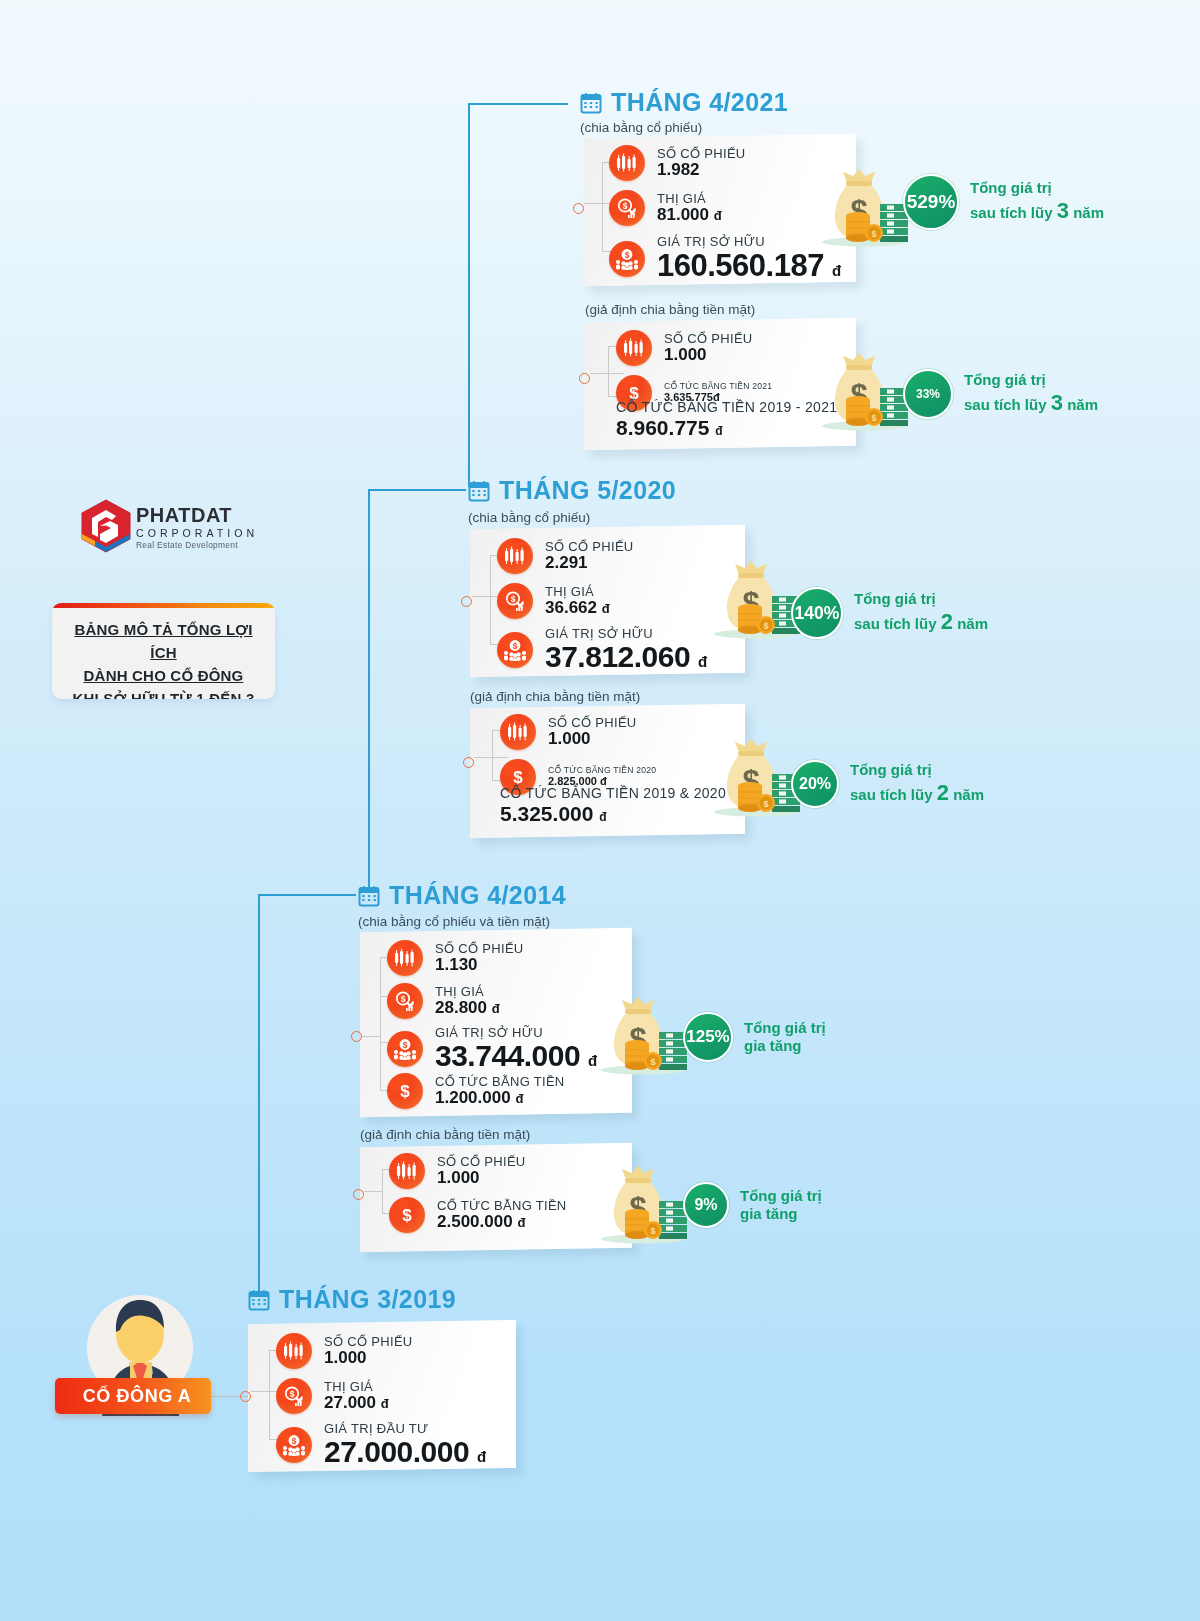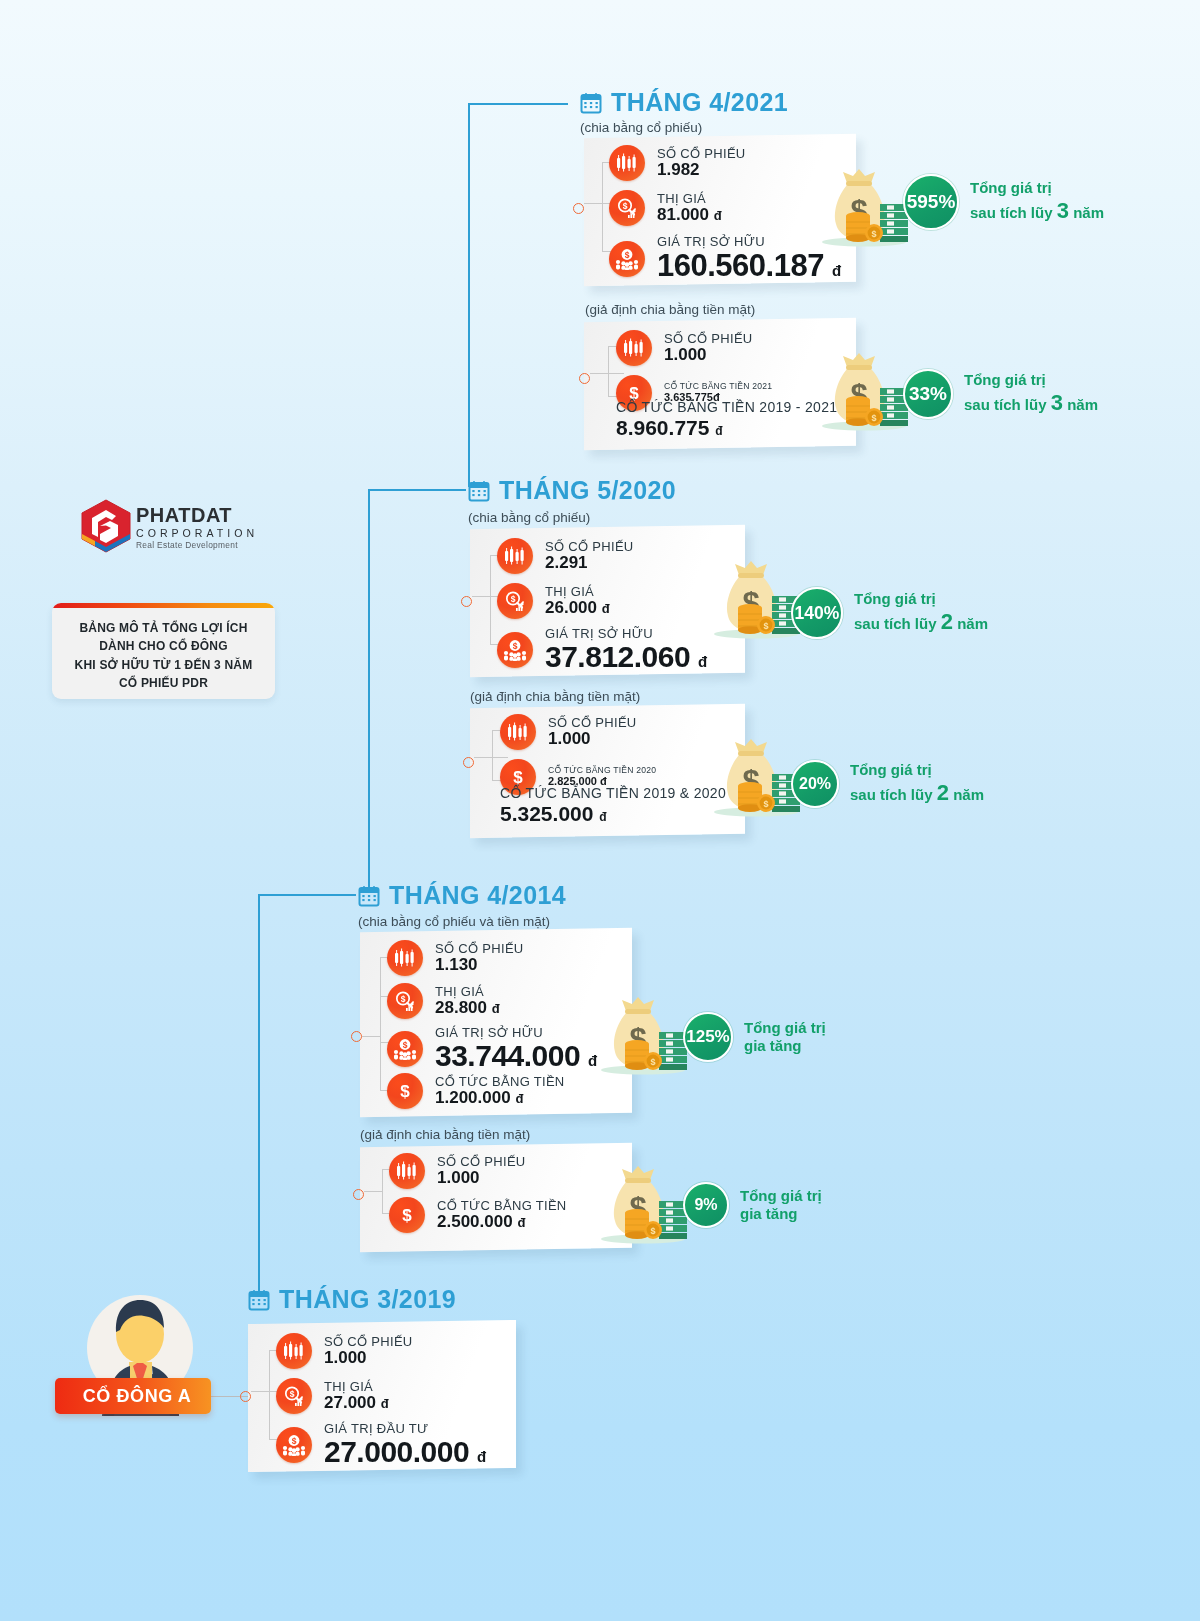--- a/index.html
+++ b/index.html
@@ -95,21 +95,21 @@
   .logo-tag { font-size: 8.4px; color: #5a6066; letter-spacing: .3px; margin-top: 3px; }
 
   .desc-box {
     position: absolute; left: 52px; top: 603px; width: 223px; height: 96px;
     background: #f2f2f2; border-radius: 9px; overflow: hidden;
     box-shadow: 0 3px 7px rgba(40,80,110,.10);
   }
   .desc-bar { height: 5px; background: linear-gradient(90deg,#e01b1b 0%,#ef4512 30%,#f58a10 70%,#f9a80a 100%); }
   .desc-lines { padding: 11px 10px 0; text-align: center; }
   .desc-lines div {
-    font-size: 12px; font-weight: bold; color: #1f262b; letter-spacing: .2px; line-height: 1.53;
+    font-size: 15px; font-weight: bold; color: #1f262b; letter-spacing: .2px; line-height: 1.53; text-decoration: underline;
   }
 
   
   .person { position: absolute; left: 72px; top: 1276px; width: 142px; height: 140px; }
   .tag {
     position: absolute; left: 55px; top: 1378px; width: 156px; height: 36px;
     background: linear-gradient(90deg,#ee2b12 0%,#f4571a 55%,#f79322 100%);
     border-radius: 5px; display: flex; align-items: center; justify-content: center;
     box-shadow: 0 3px 6px rgba(180,60,20,.25);
   }
@@ -301,21 +301,21 @@
         <rect x="62" y="62" width="28" height="7" fill="#2f9e6f"></rect>
           <rect x="69" y="63.4" width="7" height="4.2" fill="#f3f5f0"></rect>
         <rect x="62" y="70" width="28" height="6" fill="#27855d"></rect>
       </g>
       <circle cx="56" cy="67" r="9" fill="#f5a623"></circle>
         <circle cx="56" cy="67" r="6.4" fill="#e3940f"></circle>
       <text x="56" y="71" font-size="9" font-weight="bold" fill="#fbe3a8" text-anchor="middle" font-family="Liberation Sans, sans-serif">$</text>
     </svg>
   </div>
   <div class="badge" style="left:903px; top:174px;">
-    <span class="pct" style="width:56px;height:56px;font-size:19px;">595%</span>
+    <span class="pct" style="width:56px;height:56px;font-size:19px;">529%</span>
     <span class="btext">
       <span style="display:block">Tổng giá trị</span>
       <span style="display:block"><span>sau tích lũy</span> <span class="yr">3</span> <span>năm</span></span>
     </span>
   </div>
 
   <div class="ms-sub" style="left:585px; top:302px;">(giả định chia bằng tiền mặt)</div>
   <div class="card" style="left:584px; top:320px; width:272px; height:128px; transform:skewY(-0.9deg);"></div>
   <div class="node-dot" style="left:579px; top:373px;"></div>
   <div class="brk" style="left:590px; top:340px; width:32px; height:62px;">
@@ -387,21 +387,21 @@
         <rect x="62" y="62" width="28" height="7" fill="#2f9e6f"></rect>
           <rect x="69" y="63.4" width="7" height="4.2" fill="#f3f5f0"></rect>
         <rect x="62" y="70" width="28" height="6" fill="#27855d"></rect>
       </g>
       <circle cx="56" cy="67" r="9" fill="#f5a623"></circle>
         <circle cx="56" cy="67" r="6.4" fill="#e3940f"></circle>
       <text x="56" y="71" font-size="9" font-weight="bold" fill="#fbe3a8" text-anchor="middle" font-family="Liberation Sans, sans-serif">$</text>
     </svg>
   </div>
   <div class="badge" style="left:903px; top:369px;">
-    <span class="pct" style="width:50px;height:50px;font-size:19px;">33%</span>
+    <span class="pct" style="width:50px;height:50px;font-size:12px;">33%</span>
     <span class="btext">
       <span style="display:block">Tổng giá trị</span>
       <span style="display:block"><span>sau tích lũy</span> <span class="yr">3</span> <span>năm</span></span>
     </span>
   </div>
 
   <div class="milestone" style="left:468px; top:476px;">
     <span class="cal-icon">
       <svg width="22" height="22" viewBox="0 0 22 22">
         <rect x="1.5" y="3" width="19" height="17.5" rx="2" fill="none" stroke="#2e9fd4" stroke-width="2"></rect>
@@ -463,21 +463,21 @@
           <path d="M19.5 11.5 l0 3.4 l-3.3 0 z" fill="#fff"></path>
       <g fill="#fff">
             <rect x="12" y="18" width="1.7" height="3"></rect>
             <rect x="14.4" y="16.6" width="1.7" height="4.4"></rect>
             <rect x="16.8" y="15" width="1.7" height="6"></rect>
           </g>
       </svg>
     </span>
     <span class="rtxt">
       <span class="lbl" style="display:block">THỊ GIÁ</span>
-      <span class="val" style="display:block"><span>26.000</span> <span class="cur">đ</span></span>
+      <span class="val" style="display:block"><span>36.662</span> <span class="cur">đ</span></span>
     </span>
   </div>
   <div class="row" style="left:497px; top:627px;">
     <span class="ic">
       <svg width="24" height="22" viewBox="0 0 24 22">
         <circle cx="12" cy="6.5" r="5.4" fill="#fff"></circle>
         <text x="12" y="10" font-size="8.5" font-weight="bold" fill="#f4461d" text-anchor="middle" font-family="Liberation Sans, sans-serif">$</text>
         <g fill="#fff">
           <circle cx="3" cy="14" r="2.1"></circle>
             <rect x="1" y="16.4" width="4" height="5" rx="1.6"></rect>

